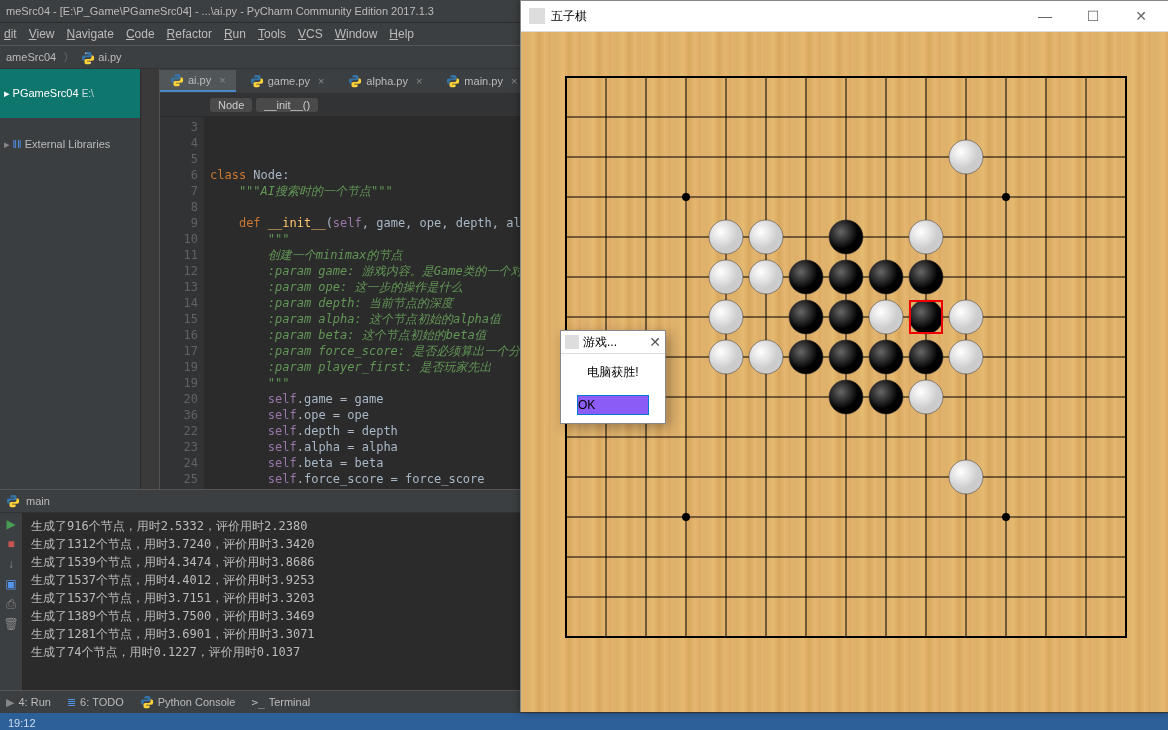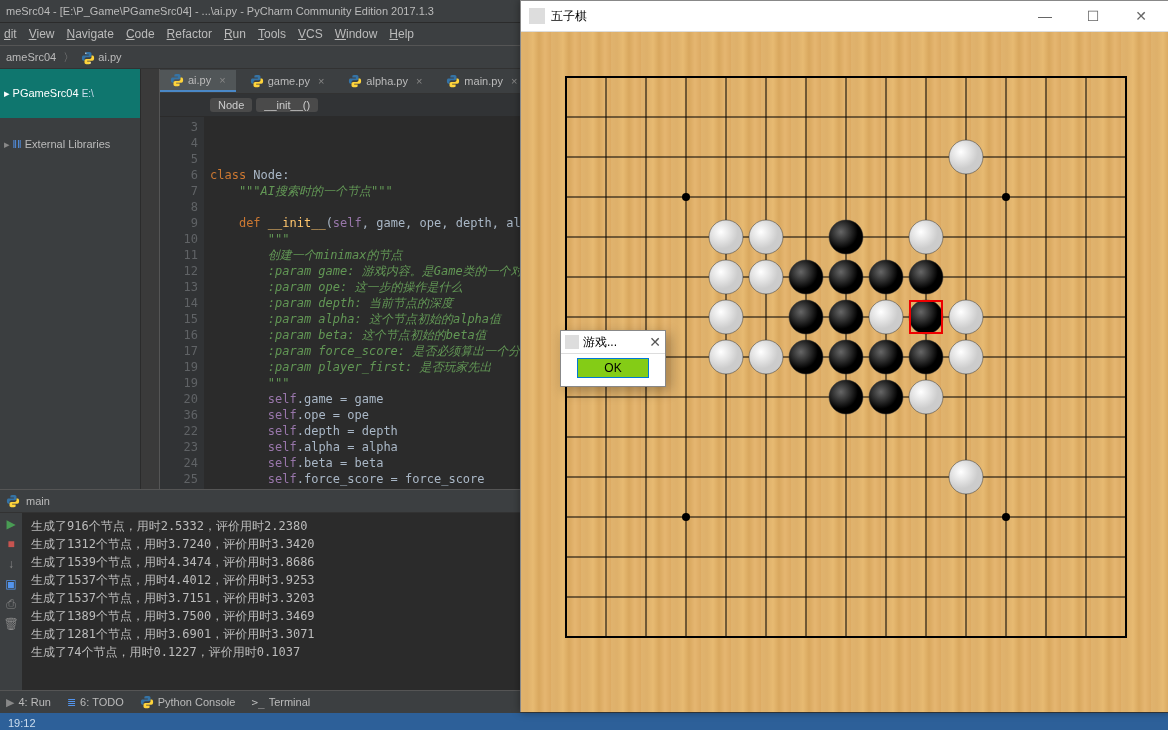--- a/index.html
+++ b/index.html
@@ -41,21 +41,21 @@
 .gomoku-win{position:absolute;left:520px;top:0;width:648px;height:710px;background:#fff;border:1px solid #888;box-shadow:0 0 8px rgba(0,0,0,.4)}
 .gomoku-title{height:30px;background:#fff;border-bottom:1px solid #ddd;display:flex;align-items:center;padding:0 8px;font-size:12px;color:#000}
 .gomoku-title .w-icon{width:16px;height:16px;background:#ddd;margin-right:6px}
 .gomoku-title .win-btns{margin-left:auto;display:flex;gap:8px;color:#666;font-size:14px}
 .gomoku-title .win-btns span{width:40px;text-align:center;cursor:default}
 .board-area{position:relative;width:648px;height:680px;background:linear-gradient(90deg,#e0b36e,#deb06a 20%,#e7ba72 40%,#d9a85f 60%,#e5b671 80%,#dcaa63);background-size:30px 100%}
 .dialog{position:absolute;left:560px;top:330px;width:104px;background:#fff;border:1px solid #888;box-shadow:4px 4px 12px rgba(0,0,0,.3);z-index:5;font-size:12px;color:#000}
 .dialog .d-titlebar{height:22px;display:flex;align-items:center;padding:0 4px;border-bottom:1px solid #ddd}
 .dialog .d-titlebar .x{margin-left:auto;font-size:14px;color:#555;cursor:default}
 .dialog .d-body{padding:10px 8px;text-align:center}
-.dialog .d-btn{margin:4px auto 8px;display:block;width:70px;padding:2px 0;border:1px solid #0078d7;background:#84cc16;text-align:center;cursor:default}
+.dialog .d-btn{margin:4px auto 8px;display:block;width:70px;padding:2px 0;border:1px solid #0078d7;background:#8b5cf6;cursor:default}
 svg.py{width:14px;height:14px;vertical-align:middle}
 .folder-arrow{color:#888;margin:0 4px}
 .caret-line{position:absolute;left:0;right:0;height:16px;background:#323232;z-index:-1}
 </style>
 </head>
 <body>
 
 <div class="title-bar">meSrc04 - [E:\P_Game\PGameSrc04] - ...\ai.py - PyCharm Community Edition 2017.1.3</div>
 
 <div class="menu-bar" id="menu-bar"><span><u>d</u>it</span><span><u>V</u>iew</span><span><u>N</u>avigate</span><span><u>C</u>ode</span><span><u>R</u>efactor</span><span><u>R</u>un</span><span><u>T</u>ools</span><span><u>V</u>CS</span><span><u>W</u>indow</span><span><u>H</u>elp</span></div>
@@ -298,14 +298,15 @@
       </svg>
   </div>
 </div>
 
 <div class="dialog">
   <div class="d-titlebar">
     <span class="w-icon" style="width:14px;height:14px;background:#ddd;margin-right:4px"></span>
     <span>游戏...</span>
     <span class="x">✕</span>
   </div>
+  <div class="d-body">电脑获胜!</div>
   <div class="d-btn">OK</div>
 </div>
 
 </body></html>

